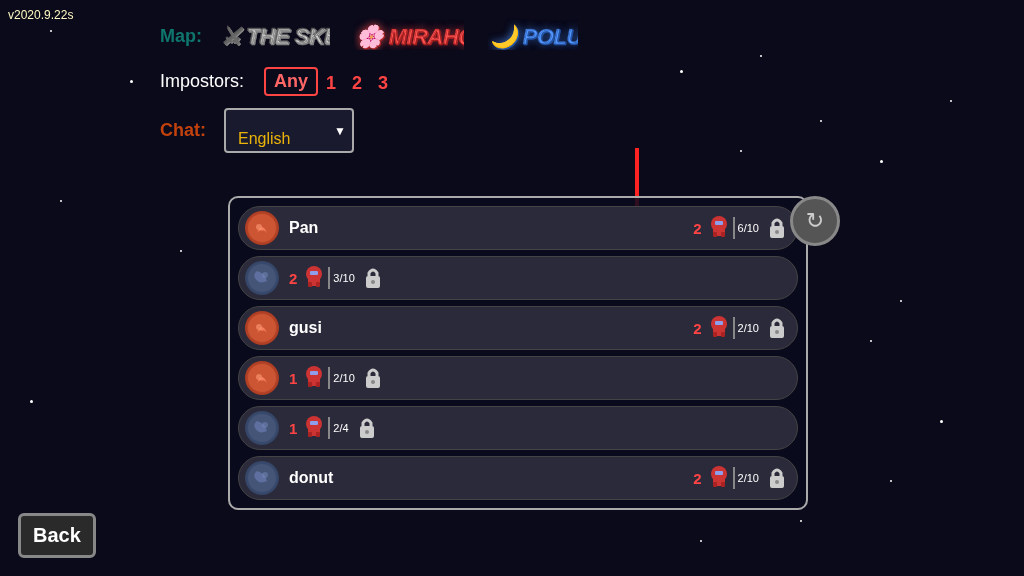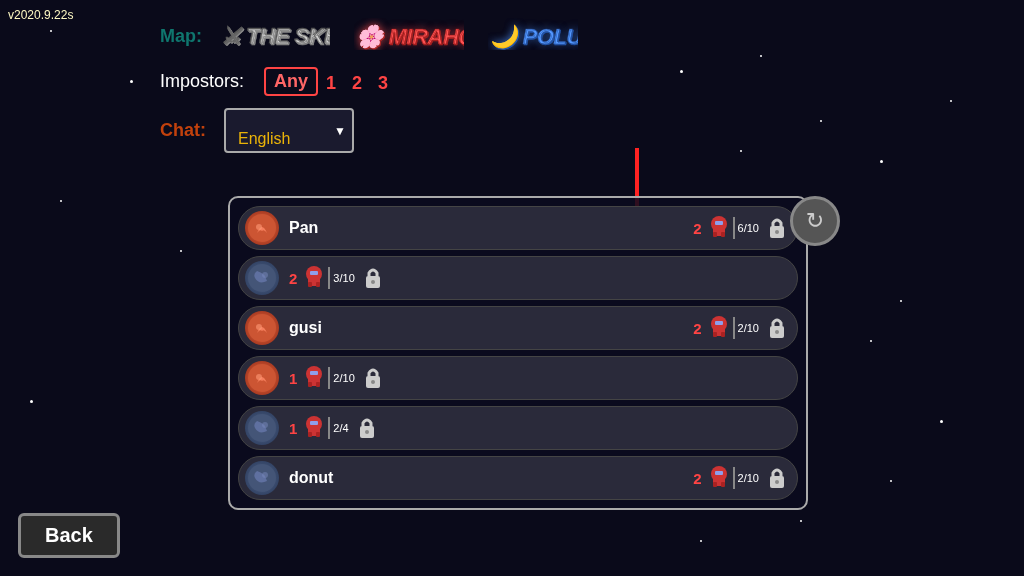--- a/index.html
+++ b/index.html
@@ -244,21 +244,21 @@
     
     .back-btn {
       position: absolute;
       bottom: 18px;
       left: 18px;
       background: #2a2a2a;
       border: 3px solid #888;
       color: white;
       font-size: 20px;
       font-weight: bold;
-      padding: 8px 24px;
+      padding: 8px 12px;
       border-radius: 6px;
       cursor: pointer;
     }
 
     
     .dot {
       position: absolute;
       background: white;
       border-radius: 50%;
       pointer-events: none;

